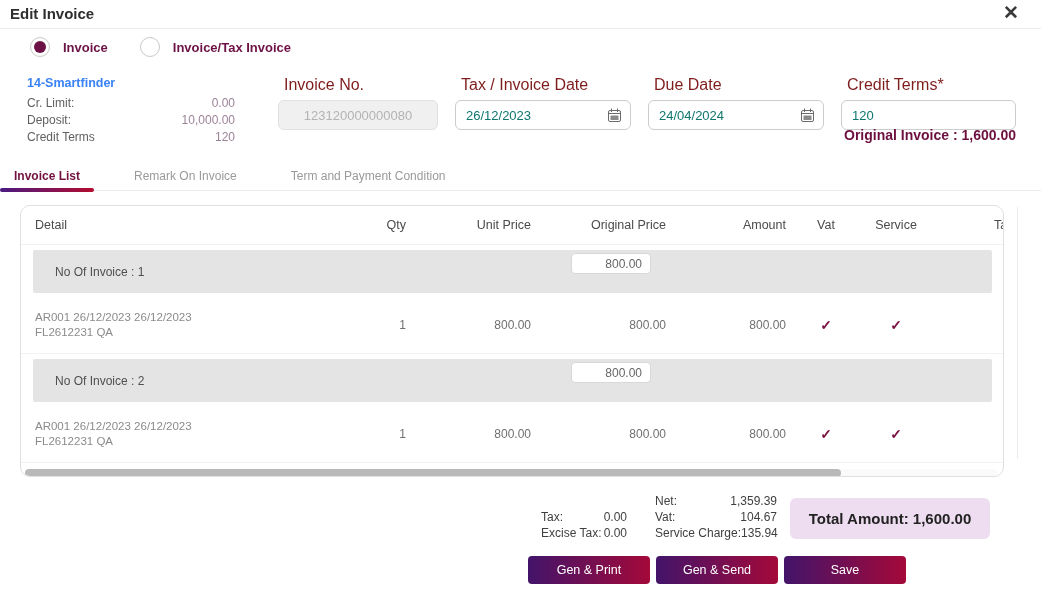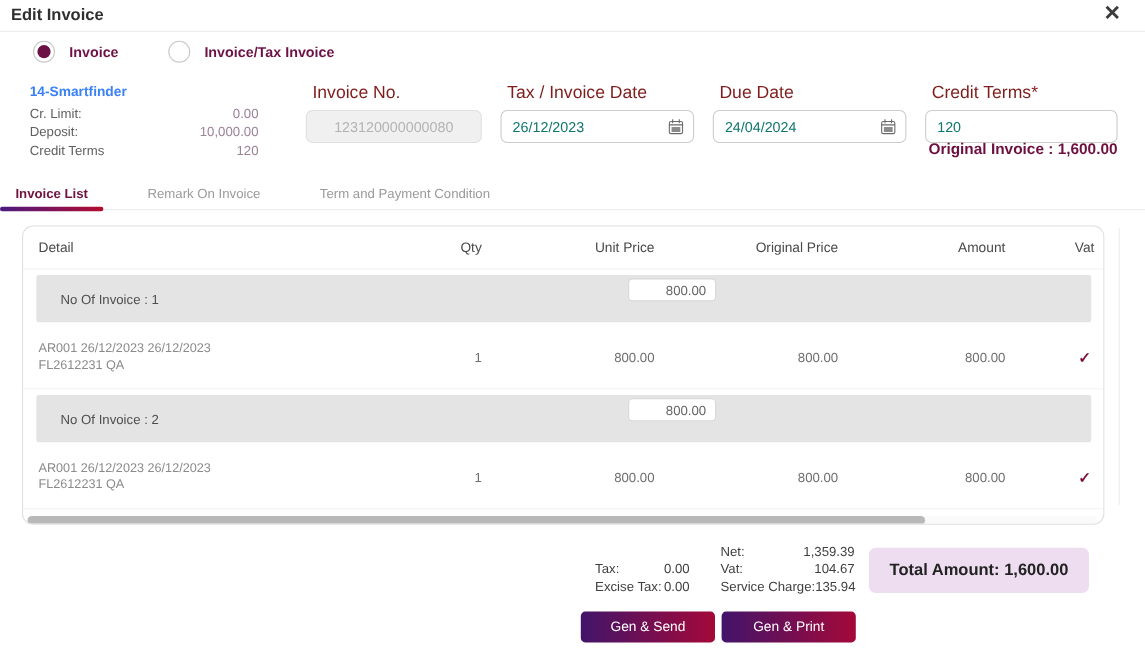--- a/index.html
+++ b/index.html
@@ -5,21 +5,21 @@
   html,body{margin:0;padding:0;background:#fff;}
   .modal{position:relative;width:1041px;height:590px;background:#fff;
          font-family:"Liberation Sans",sans-serif;overflow:hidden;}
 
   
   .title{position:absolute;left:10px;top:5px;font-size:15px;font-weight:bold;color:#2f2f2f;}
   .close{position:absolute;right:22px;top:2px;font-size:19px;font-weight:bold;color:#3a3a3a;cursor:pointer;line-height:22px;}
   .hdr-line{position:absolute;left:0;right:0;top:28px;border-top:1px solid #ececec;}
 
   
-  .radio-row{position:absolute;left:30px;top:37px;display:flex;gap:45px;align-items:center;}
+  .radio-row{position:absolute;left:30px;top:37px;display:flex;gap:32px;align-items:center;}
   .radio{display:flex;align-items:center;cursor:pointer;}
   .rb{width:20px;height:20px;border:1px solid #c9c9c9;border-radius:50%;background:#fff;
       display:inline-flex;align-items:center;justify-content:center;box-sizing:border-box;}
   .rb.selected::after{content:"";width:12px;height:12px;border-radius:50%;background:#6d1246;}
   .rlabel{font-weight:bold;color:#6d1246;font-size:13px;margin-left:13px;}
 
   
   .customer{position:absolute;left:27px;top:76px;width:208px;font-size:12px;}
   .cname{font-weight:bold;color:#3b82f6;font-size:12.5px;margin-bottom:5px;}
   .crow{display:flex;justify-content:space-between;color:#5f5f5f;line-height:17px;}
@@ -45,21 +45,21 @@
   .tab{font-size:12px;color:#9a9a9a;padding:0 14px;margin-right:26px;display:flex;align-items:center;
        position:relative;cursor:pointer;}
   .tab.active{color:#70113f;font-weight:bold;}
   .tab.active::after{content:"";position:absolute;left:0;right:0;bottom:-2px;height:4px;
        border-radius:2px;background:linear-gradient(90deg,#4b1a80,#b30c2f);}
 
   
   .card{position:absolute;left:20px;top:205px;width:984px;height:272px;border:1px solid #e0e0e0;
         border-radius:10px;background:#fff;overflow:hidden;box-sizing:border-box;}
   .rail{position:absolute;left:1017px;top:207px;height:252px;border-left:1px solid #ededed;}
-  .trow{display:grid;grid-template-columns:340px 55px 125px 135px 120px 60px 80px 69px;align-items:center;gap:32px;}
+  .trow{display:grid;grid-template-columns:340px 55px 125px 135px 120px 60px 80px 69px;align-items:center;}
   .thead{height:38px;border-bottom:1px solid #f2f2f2;color:#4a4a4a;font-size:12.5px;}
   .c{padding-right:10px;text-align:right;}
   .c-detail{text-align:left;padding-left:14px;}
   .c-center{text-align:center;padding:0;}
   .c-tax{text-align:left;padding-left:58px;padding-right:0;white-space:nowrap;}
 
   .gbar{position:relative;background:#e4e4e4;height:43px;border-radius:2px;margin:5px 11px 4px 12px;
         display:flex;align-items:center;}
   .glabel{padding-left:22px;font-size:12px;color:#4f4f4f;}
   .ginput{position:absolute;left:538px;top:3px;width:80px;height:21px;border:1px solid #d8d8d8;
@@ -253,17 +253,18 @@
     </div>
     <div class="srow">
       <span>Service Charge:</span>
       <span>135.94</span>
     </div>
   </div>
 
   <div class="total">Total Amount: 1,600.00</div>
 
   <div class="btns">
+    <button class="btn">Gen &amp; Print</button>
     <button class="btn">Gen &amp; Send</button>
-    <button class="btn">Gen &amp; Print</button>
+    <button class="btn">Save</button>
   </div>
 
 </div>
 
 </body></html>

